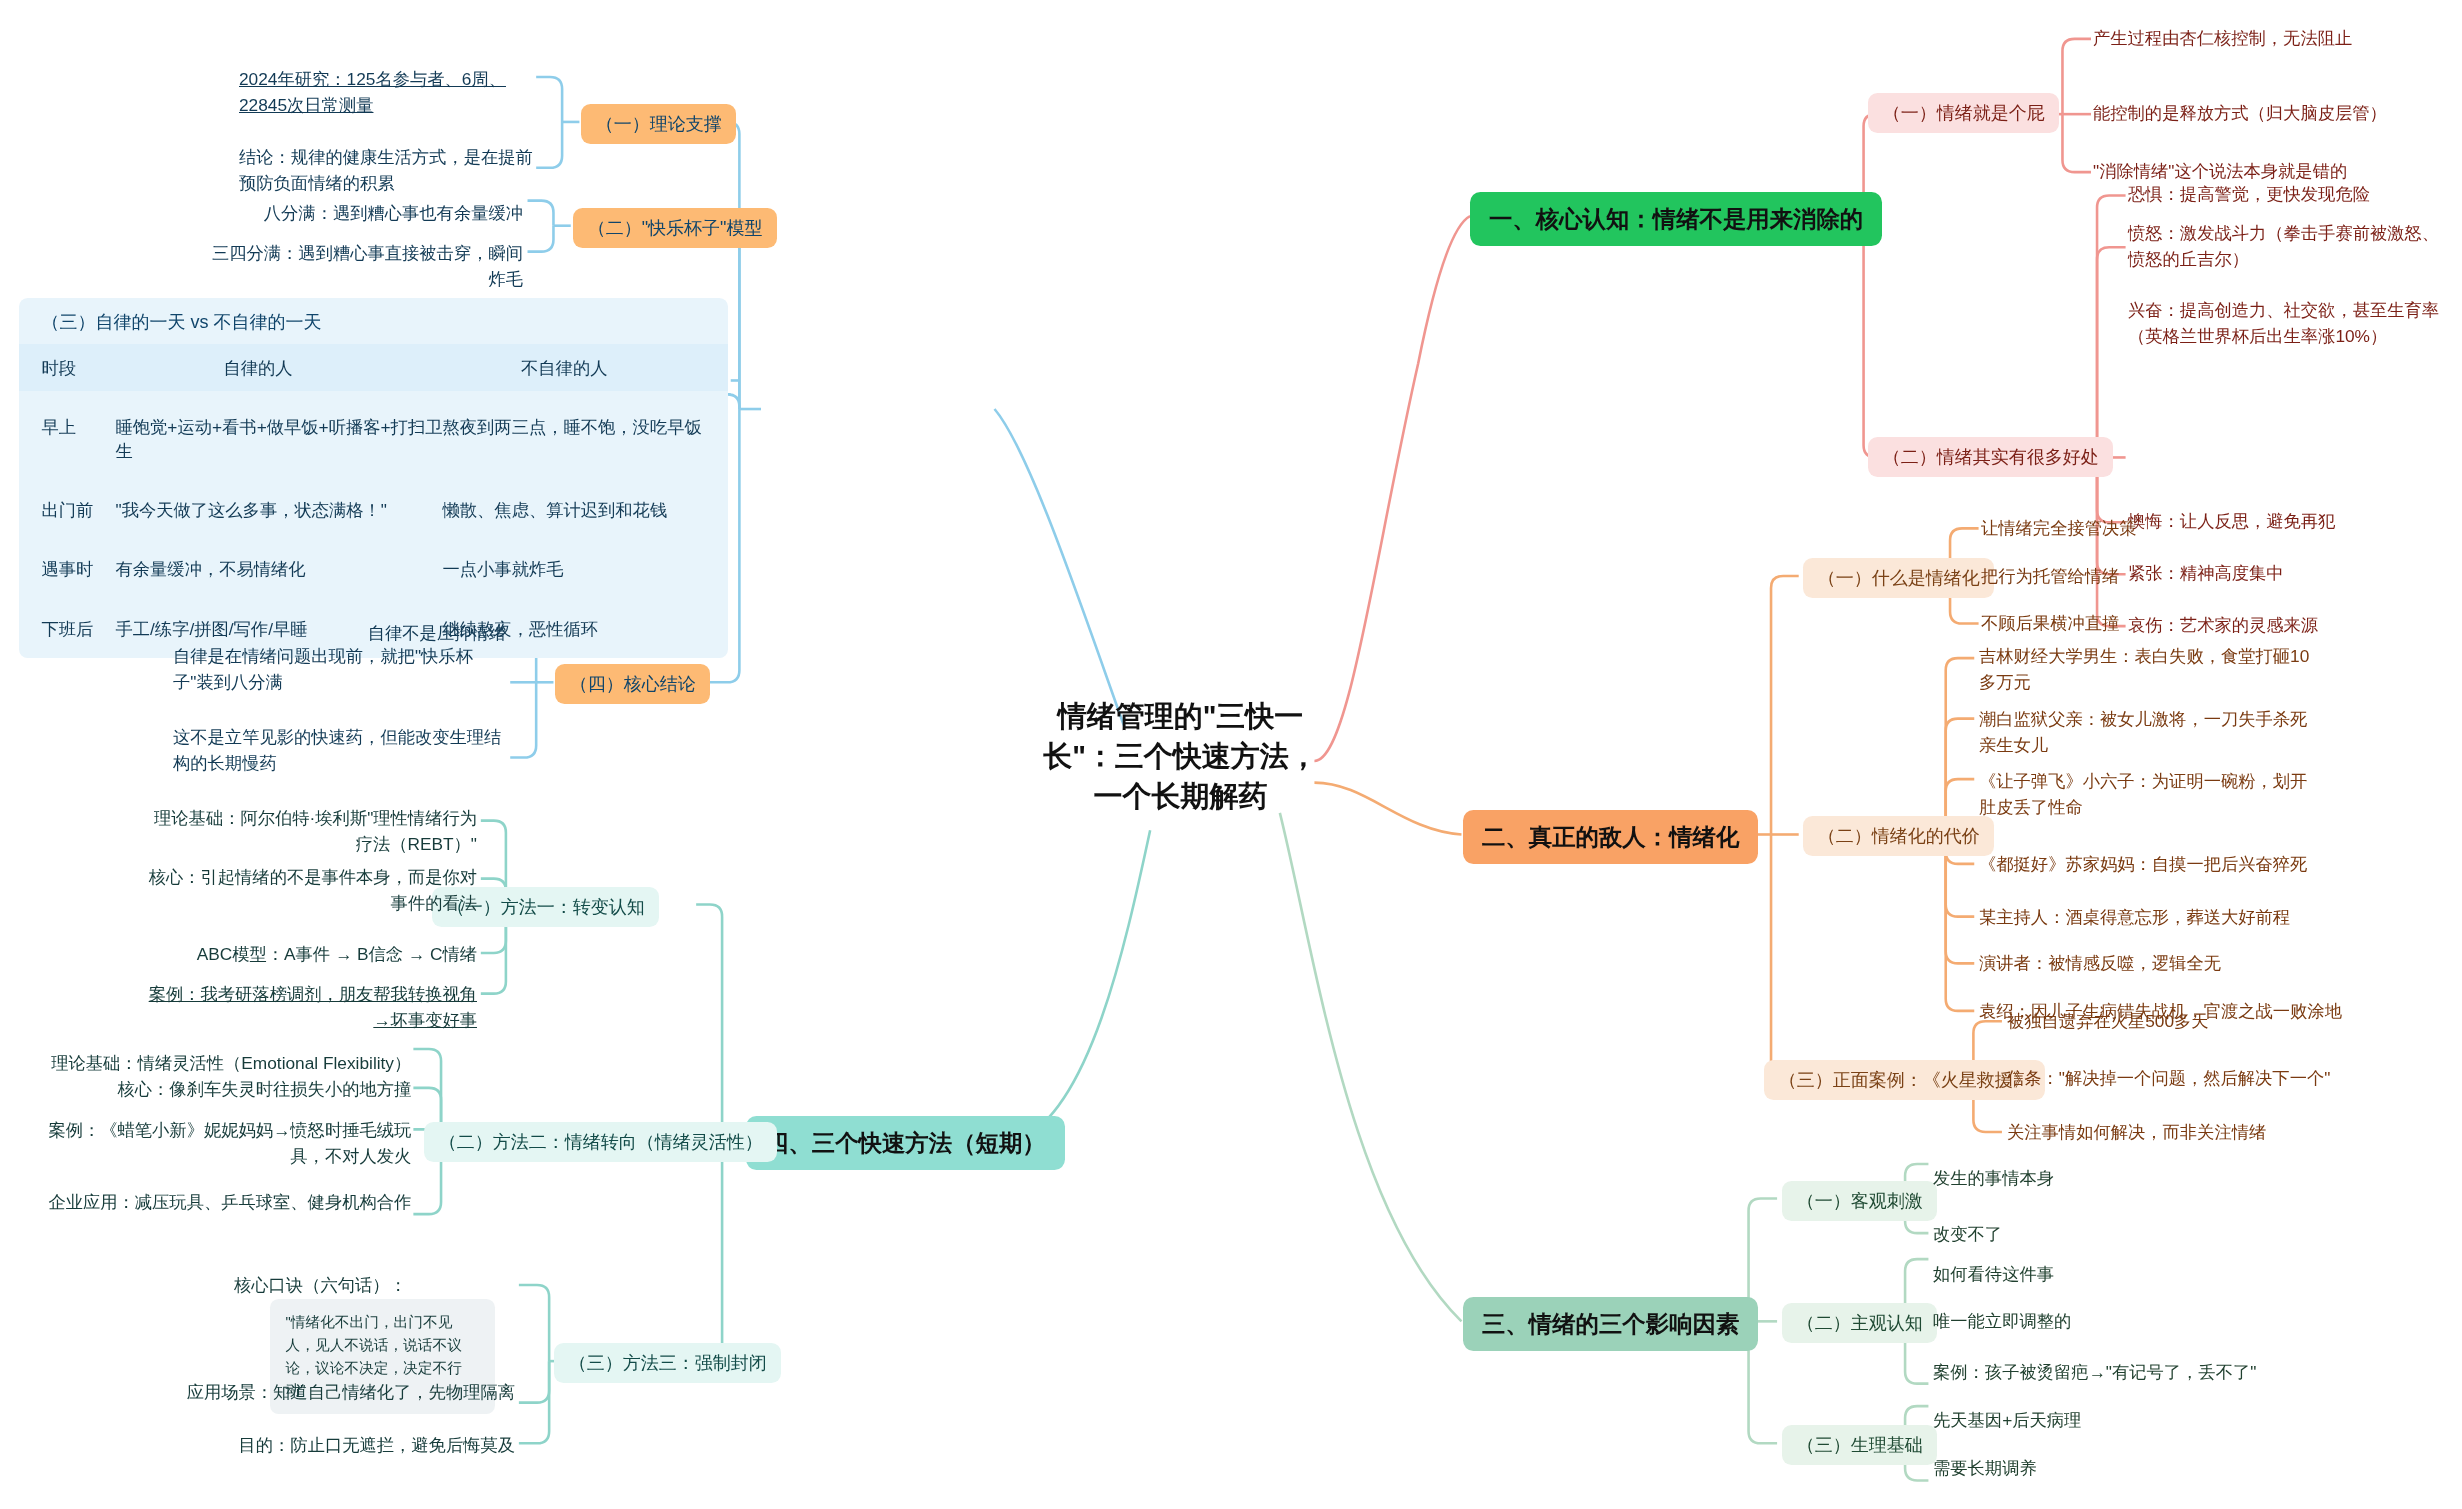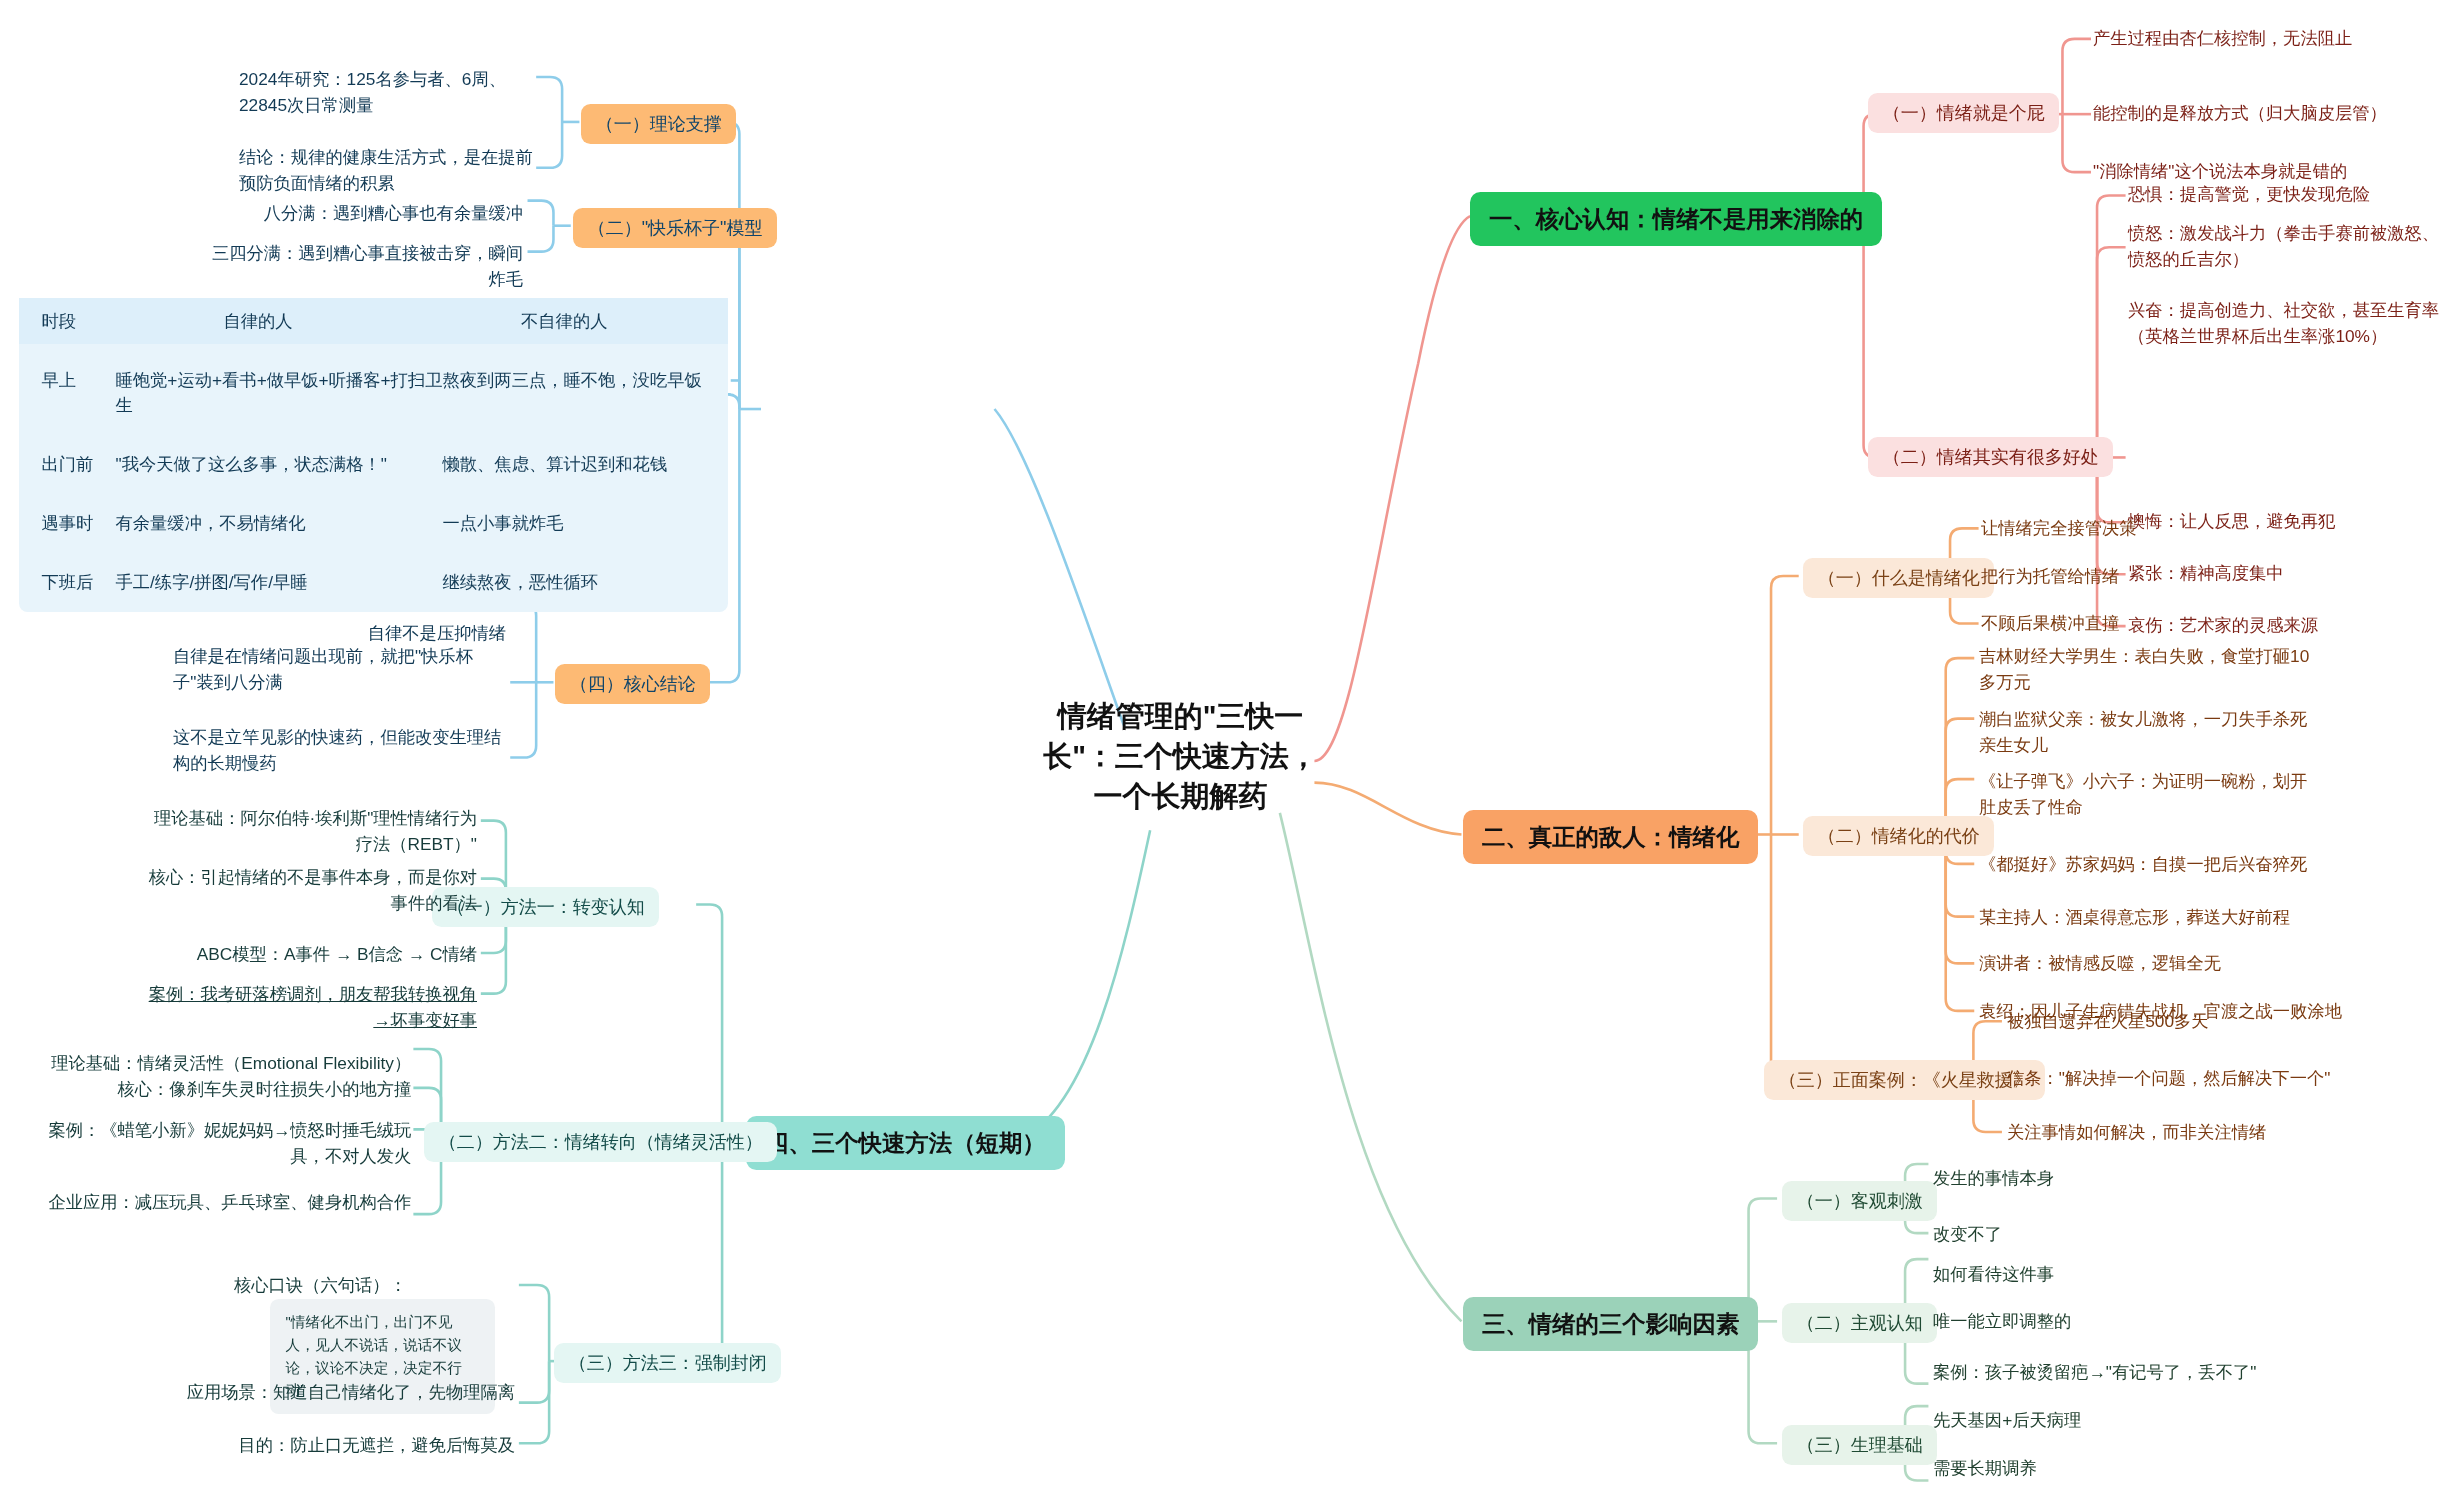--- a/index.html
+++ b/index.html
@@ -233,28 +233,29 @@
   <div class="node leaf leaf-teal r" style="left:17.3px;top:1190px;width:394px;">企业应用：减压玩具、乒乓球室、健身机构合作</div>
 
   <div class="node sub-pill sub-teal" style="left:554px;top:1343px;">（三）方法三：强制封闭</div>
   <div class="node leaf leaf-teal" style="left:234px;top:1273px;width:285px;">核心口诀（六句话）：</div>
   <div class="node quote" style="left:270px;top:1299px;">"情绪化不出门，出门不见人，见人不说话，说话不议论，议论不决定，决定不行动"</div>
   <div class="node leaf leaf-teal r" style="left:52px;top:1380px;width:463px;">应用场景：知道自己情绪化了，先物理隔离</div>
   <div class="node leaf leaf-teal r" style="left:52px;top:1433px;width:463px;">目的：防止口无遮拦，避免后悔莫及</div>
 
 
   <div class="node sub-pill sub-blue" style="left:581px;top:104px;">（一）理论支撑</div>
-  <div class="node leaf leaf-blue" style="left:239px;top:67px;width:311px;">2024年研究：125名参与者、6周、22845次日常测量</div>
+  <div class="node leaf leaf-blue" style="left:239px;top:67px;width:311px;text-decoration:underline;">2024年研究：125名参与者、6周、22845次日常测量</div>
   <div class="node leaf leaf-blue" style="left:239px;top:145px;width:311px;">结论：规律的健康生活方式，是在提前预防负面情绪的积累</div>
 
   <div class="node sub-pill sub-blue" style="left:573px;top:208px;">（二）"快乐杯子"模型</div>
   <div class="node leaf leaf-blue r" style="left:199px;top:201px;width:324px;">八分满：遇到糟心事也有余量缓冲</div>
   <div class="node leaf leaf-blue r" style="left:199px;top:241px;width:324px;">三四分满：遇到糟心事直接被击穿，瞬间炸毛</div>
 
   <div class="node table-card" style="left:19px;top:298px;width:709px;">
+    <div class="table-title">（三）自律的一天 vs 不自律的一天</div>
     <div class="table-head">
       <div class="c1">时段</div>
       <div class="c2" style="text-align:center;">自律的人</div>
       <div class="c3" style="text-align:center;">不自律的人</div>
     </div>
     <div class="trow" style="padding-top:24px;">
       <div class="c1">早上</div>
       <div class="c2" style="width:327px;">睡饱觉+运动+看书+做早饭+听播客+打扫卫生</div>
       <div class="c3">熬夜到两三点，睡不饱，没吃早饭</div>
     </div>

